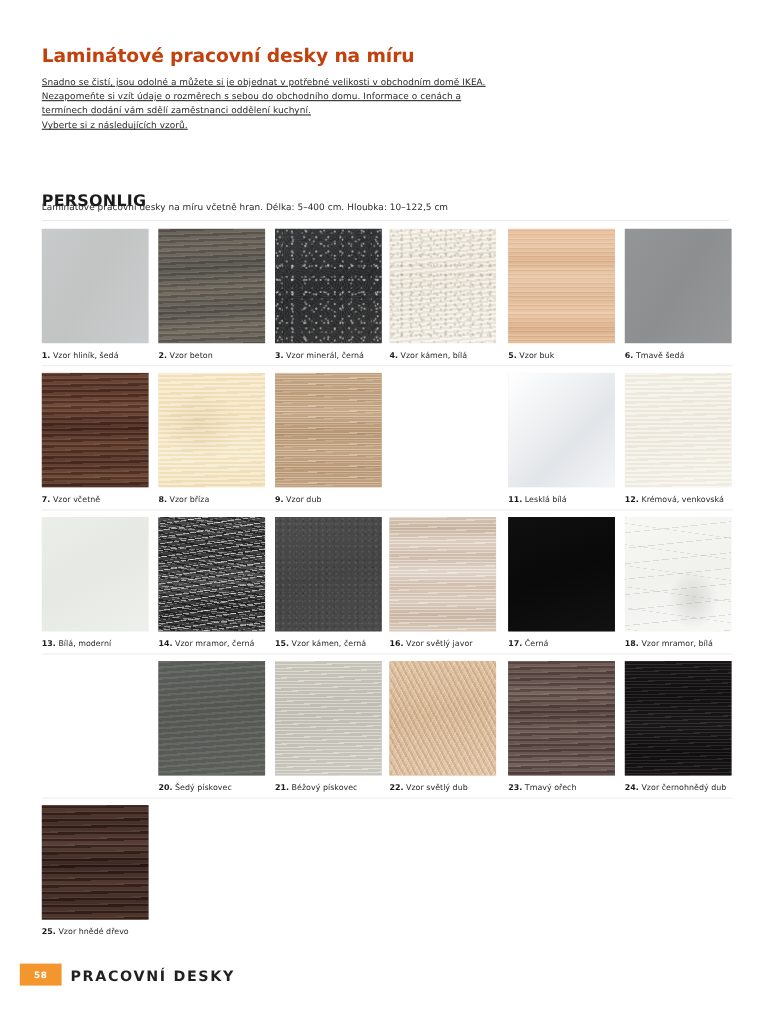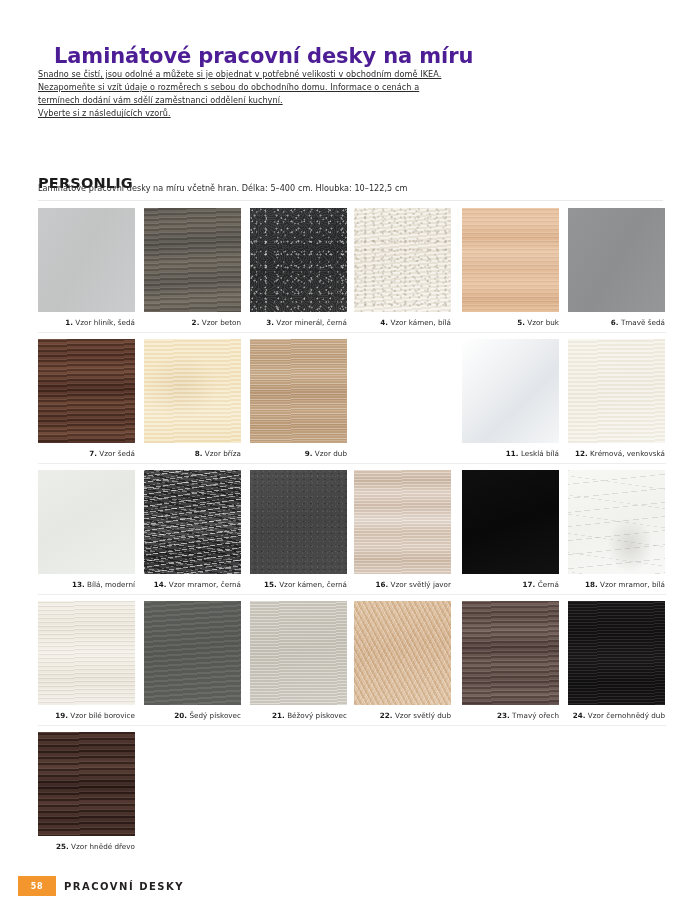--- a/index.html
+++ b/index.html
@@ -18,26 +18,26 @@
 
   .page {
     position: absolute;
     inset: 0;
     background: #fff;
   }
 
   
   .headline {
     position: absolute;
-    left: 54px;
+    left: 38px;
     top: 30px;
-    font-size: 21px;
+    font-size: 17px;
     font-weight: bold;
     letter-spacing: -0.1px;
-    color: #4c1d95;
+    color: #c2410c;
   }
 
   .intro {
     position: absolute;
     left: 38px;
     top: 68px;
     width: 540px;
     font-size: 8.1px;
     line-height: 13.1px;
     color: #2b2b2b;
@@ -76,21 +76,20 @@
   
   .grid {
     position: absolute;
     left: 38px;
     top: 208px;
     width: 628px;
   }
   .row {
     position: relative;
     height: 131px;
-    text-align: right;
   }
   .cell {
     position: absolute;
     top: 0;
     width: 97px;
   }
   .cell.c0 { left: 0px; }
   .cell.c1 { left: 106px; }
   .cell.c2 { left: 212px; }
   .cell.c3 { left: 316px; }
@@ -151,21 +150,21 @@
     font-weight: bold;
     letter-spacing: 0.6px;
     display: flex;
     align-items: center;
     justify-content: center;
   }
   .footer-title {
     position: absolute;
     left: 64px;
     top: 5px;
-    font-size: 10px;
+    font-size: 13px;
     font-weight: bold;
     letter-spacing: 1.5px;
     color: #231f20;
   }
 
   
 
   
   .t-alu { background: linear-gradient(118deg,#c9cacb 0%,#c2c4c4 45%,#cbcccd 100%); }
 
@@ -406,21 +405,21 @@
           </div>
           <div class="caption"><span class="num">6.</span> <span>Tmavě šedá</span></div>
         </div>
         <div class="row-rule"></div>
       </div>
       <div class="row">
         <div class="cell c0">
           <div class="swatch" style="background: rgb(92, 55, 40);">
             <div class="tex t-orech"></div>
           </div>
-          <div class="caption"><span class="num">7.</span> <span>Vzor šedá</span></div>
+          <div class="caption"><span class="num">7.</span> <span>Vzor včetně</span></div>
         </div>
         <div class="cell c1">
           <div class="swatch" style="background: rgb(244, 229, 192);">
             <div class="tex t-briza"></div>
           </div>
           <div class="caption"><span class="num">8.</span> <span>Vzor bříza</span></div>
         </div>
         <div class="cell c2">
           <div class="swatch" style="background: rgb(197, 165, 132);">
             <div class="tex t-dub"></div>
@@ -474,26 +473,20 @@
         </div>
         <div class="cell c5">
           <div class="swatch" style="background: rgb(245, 245, 242);">
             <div class="tex t-mramorbila"></div>
           </div>
           <div class="caption"><span class="num">18.</span> <span>Vzor mramor, bílá</span></div>
         </div>
         <div class="row-rule"></div>
       </div>
       <div class="row">
-        <div class="cell c0">
-          <div class="swatch" style="background: rgb(234, 229, 218);">
-            <div class="tex t-bileborovice"></div>
-          </div>
-          <div class="caption"><span class="num">19.</span> <span>Vzor bílé borovice</span></div>
-        </div>
         <div class="cell c1">
           <div class="swatch" style="background: rgb(94, 97, 92);">
             <div class="tex t-sedypiskovec"></div>
           </div>
           <div class="caption"><span class="num">20.</span> <span>Šedý pískovec</span></div>
         </div>
         <div class="cell c2">
           <div class="swatch" style="background: rgb(204, 201, 191);">
             <div class="tex t-bezovypiskovec"></div>
           </div>

